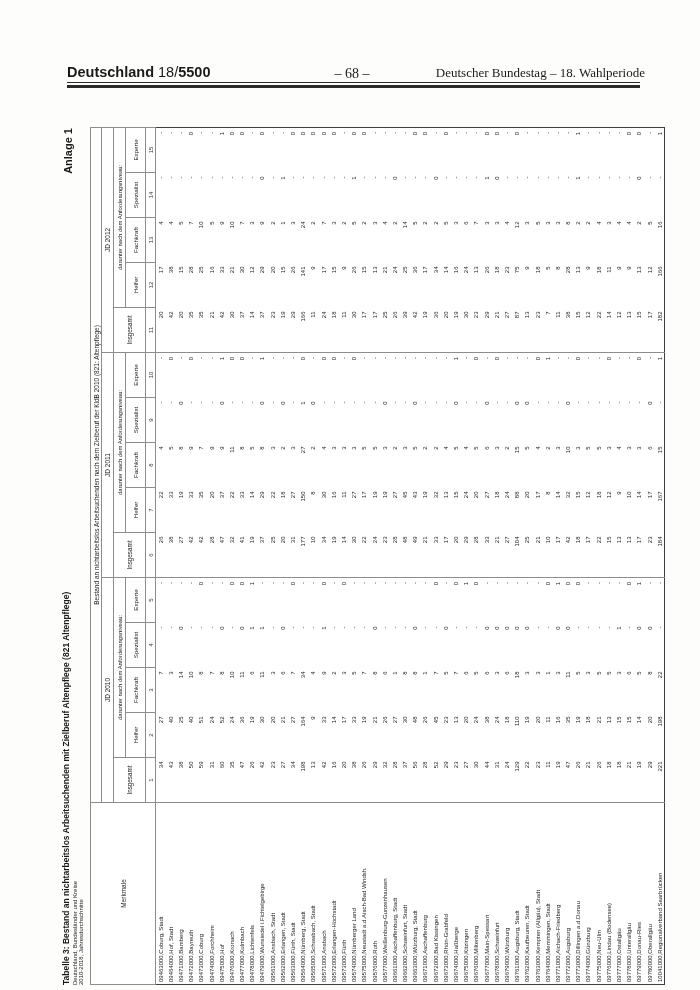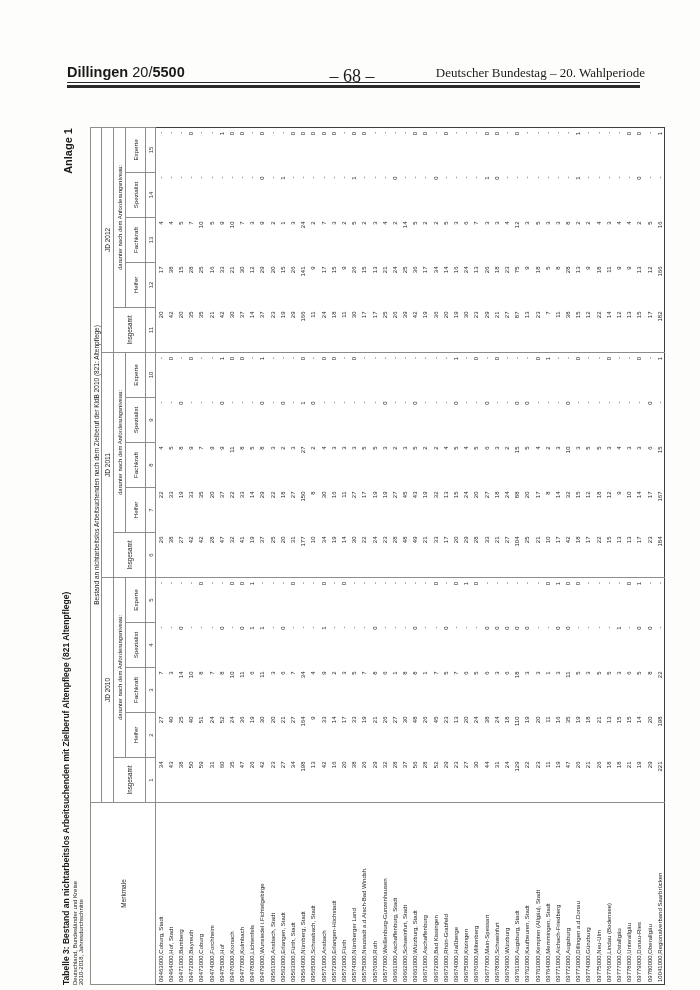--- a/index.html
+++ b/index.html
@@ -2,21 +2,21 @@
 <html><head>
 <meta charset="utf-8">
 <style>
   html,body{margin:0;padding:0;}
   body{width:700px;height:990px;position:relative;background:#fdfdfc;font-family:"Liberation Sans",sans-serif;color:#1a1a1a;overflow:hidden;}
 
   
   .pg-header{position:absolute;left:67px;top:64px;width:570px;height:18px;font-size:13px;}
   .ph-left{position:absolute;left:0;top:0;font-family:"Liberation Sans",sans-serif;font-size:14.5px;}
   .ph-left .b{font-weight:bold;}
-  .ph-center{position:absolute;left:0;right:0;top:2px;text-align:center;font-family:"Liberation Serif",serif;font-size:18px;}
+  .ph-center{position:absolute;left:0;right:0;top:2px;text-align:center;font-family:"Liberation Serif",serif;font-size:14px;}
   .ph-right{position:absolute;right:-8px;top:1px;font-family:"Liberation Serif",serif;font-size:13px;}
   .rule1{position:absolute;left:67px;right:60px;top:82px;height:1px;background:#2a2a2a;}
   .rule2{position:absolute;left:67px;right:60px;top:85px;height:2.5px;background:#2a2a2a;}
 
   
   .rot-wrap{position:absolute;left:62px;top:128px;width:600px;height:857px;}
   .land{width:857px;height:600px;transform:rotate(-90deg) translateX(-857px);transform-origin:0 0;position:relative;}
 
   .land-top{position:relative;height:28px;}
   .t-title{font-size:8.5px;font-weight:bold;line-height:1.15;white-space:nowrap;}
@@ -40,23 +40,23 @@
   tbody td{font-size:6px;text-align:right;padding:0 4px 0 0;line-height:1;white-space:nowrap;overflow:hidden;}
   tbody td.grp{border-left:1px solid #8d8d8d;}
   table{background:#fff;}
 </style>
 </head>
 <body>
 
 <div>
 
   <div class="pg-header">
-    <span class="ph-left"><span class="b">Dillingen</span>&nbsp;<span>20/</span><span class="b">5500</span></span>
+    <span class="ph-left"><span class="b">Deutschland</span>&nbsp;<span>18/</span><span class="b">5500</span></span>
     <span class="ph-center">– 68 –</span>
-    <span class="ph-right">Deutscher Bundestag – 20. Wahlperiode</span>
+    <span class="ph-right">Deutscher Bundestag – 18. Wahlperiode</span>
   </div>
   <div class="rule1"></div>
   <div class="rule2"></div>
 
   <div class="rot-wrap">
     <div class="land">
 
       <div class="land-top">
         <div class="t-title">Tabelle 3: Bestand an nichtarbeitslos Arbeitsuchenden mit Zielberuf Altenpflege (821 Altenpflege)</div>
         <div class="t-sub">Deutschland, Bundesländer und Kreise</div>

